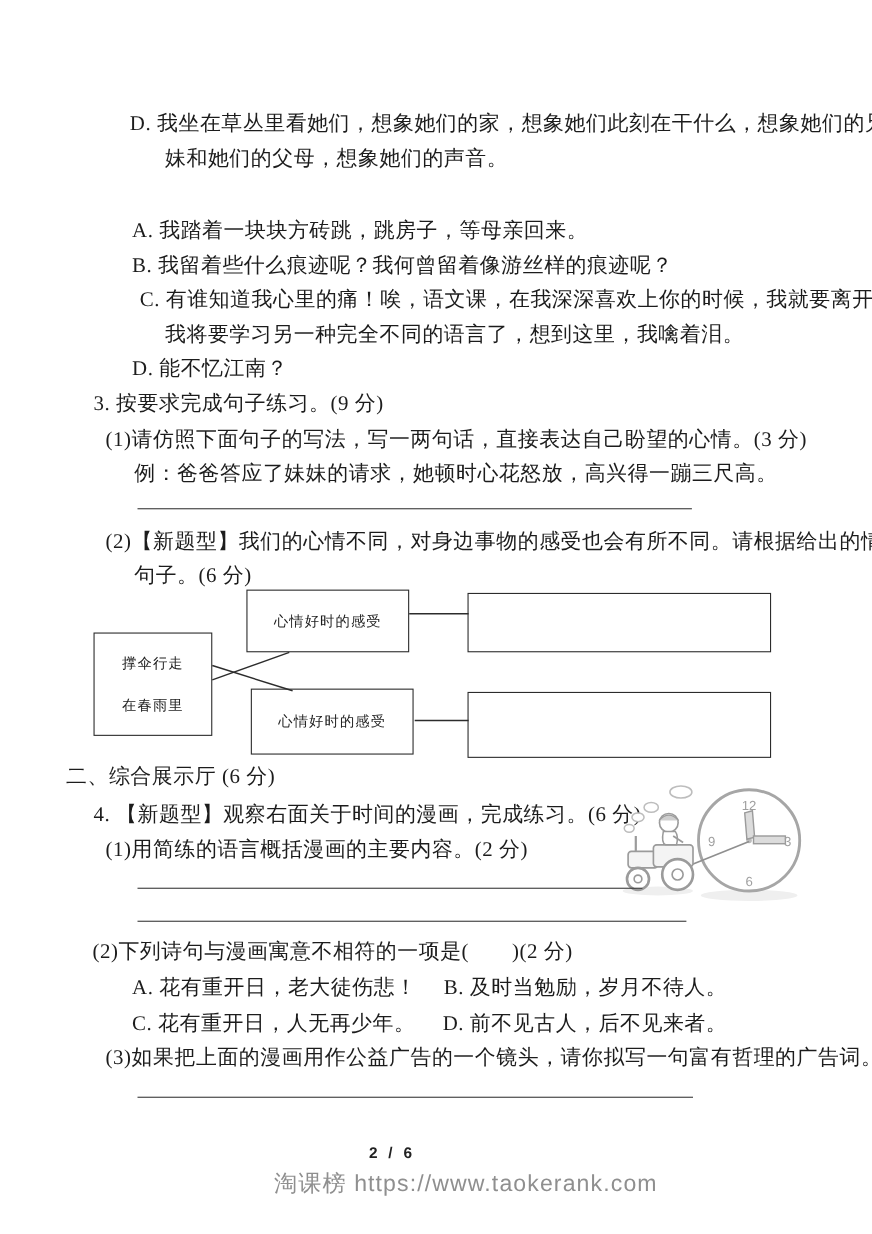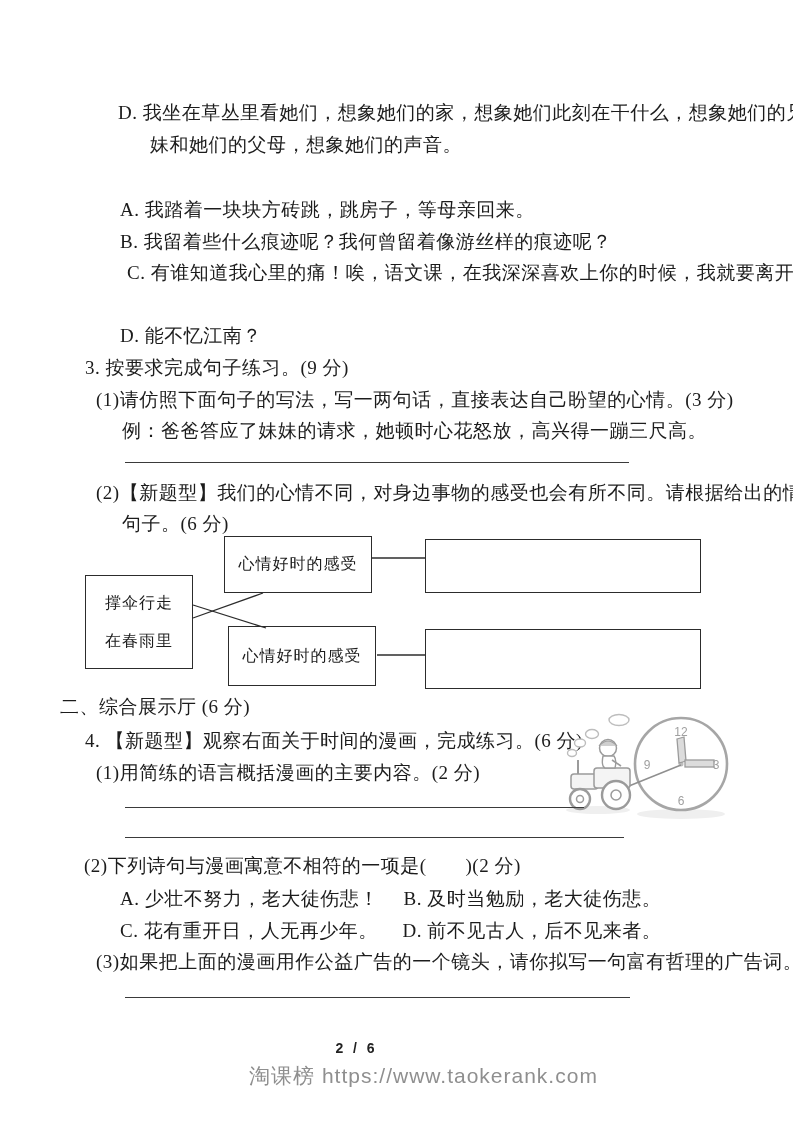--- a/index.html
+++ b/index.html
@@ -23,21 +23,21 @@
     border-bottom:1.4px solid #3a3a3a;
     height:0;
   }
   .dbox{
     position:absolute;
     border:1.4px solid #2c2c2c;
     box-sizing:border-box;
     display:flex;
     align-items:center;
     justify-content:center;
-    font-size:16px;
+    font-size:13px;
     letter-spacing:1px;
   }
   .dbox.src{
     flex-direction:column;
     justify-content:space-around;
     padding:8px 0;
   }
   svg.lines, svg.cartoon{position:absolute;}
   .footer-page{
     position:absolute;
@@ -64,20 +64,21 @@
 </head>
 <body>
 
 <div class="page">
 
   <div class="ln" style="left:118px;top:101px">D. 我坐在草丛里看她们，想象她们的家，想象她们此刻在干什么，想象她们的兄弟姐</div>
   <div class="ln" style="left:150px;top:133px">妹和她们的父母，想象她们的声音。</div>
   <div class="ln" style="left:120px;top:198px">A. 我踏着一块块方砖跳，跳房子，等母亲回来。</div>
   <div class="ln" style="left:120px;top:230px">B. 我留着些什么痕迹呢？我何曾留着像游丝样的痕迹呢？</div>
   <div class="ln" style="left:127px;top:261px">C. 有谁知道我心里的痛！唉，语文课，在我深深喜欢上你的时候，我就要离开你了，</div>
+  <div class="ln" style="left:150px;top:293px">我将要学习另一种完全不同的语言了，想到这里，我噙着泪。</div>
   <div class="ln" style="left:120px;top:324px">D. 能不忆江南？</div>
 
   <div class="ln" style="left:85px;top:356px">3. 按要求完成句子练习。(9 分)</div>
   <div class="ln" style="left:96px;top:388px">(1)请仿照下面句子的写法，写一两句话，直接表达自己盼望的心情。(3 分)</div>
   <div class="ln" style="left:122px;top:419px">例：爸爸答应了妹妹的请求，她顿时心花怒放，高兴得一蹦三尺高。</div>
   <div class="blank" style="left:125px;top:462px;width:504px"></div>
 
   <div class="ln" style="left:96px;top:481px">(2)【新题型】我们的心情不同，对身边事物的感受也会有所不同。请根据给出的情境写</div>
   <div class="ln" style="left:122px;top:512px">句子。(6 分)</div>
 
@@ -143,21 +144,21 @@
       <ellipse cx="17" cy="33" rx="5.5" ry="4"></ellipse>
       <ellipse cx="29" cy="24" rx="6.5" ry="4.5"></ellipse>
       <ellipse cx="56" cy="10" rx="10" ry="5.5"></ellipse>
     </g>
   </svg>
 
   <div class="blank" style="left:125px;top:807px;width:459px"></div>
   <div class="blank" style="left:125px;top:837px;width:499px"></div>
 
   <div class="ln" style="left:84px;top:854px">(2)下列诗句与漫画寓意不相符的一项是(　　)(2 分)</div>
-  <div class="ln" style="left:120px;top:887px">A. 少壮不努力，老大徒伤悲！　 B. 及时当勉励，老大徒伤悲。</div>
+  <div class="ln" style="left:120px;top:887px">A. 花有重开日，老大徒伤悲！　 B. 及时当勉励，岁月不待人。</div>
   <div class="ln" style="left:120px;top:919px">C. 花有重开日，人无再少年。　 D. 前不见古人，后不见来者。</div>
   <div class="ln" style="left:96px;top:950px">(3)如果把上面的漫画用作公益广告的一个镜头，请你拟写一句富有哲理的广告词。(2 分)</div>
   <div class="blank" style="left:125px;top:997px;width:505px"></div>
 
   <div class="footer-page" style="top:1040px">2 / 6</div>
   <div class="footer-site" style="top:1062px">淘课榜 https://www.taokerank.com</div>
 
 </div>
 
 </body></html>

